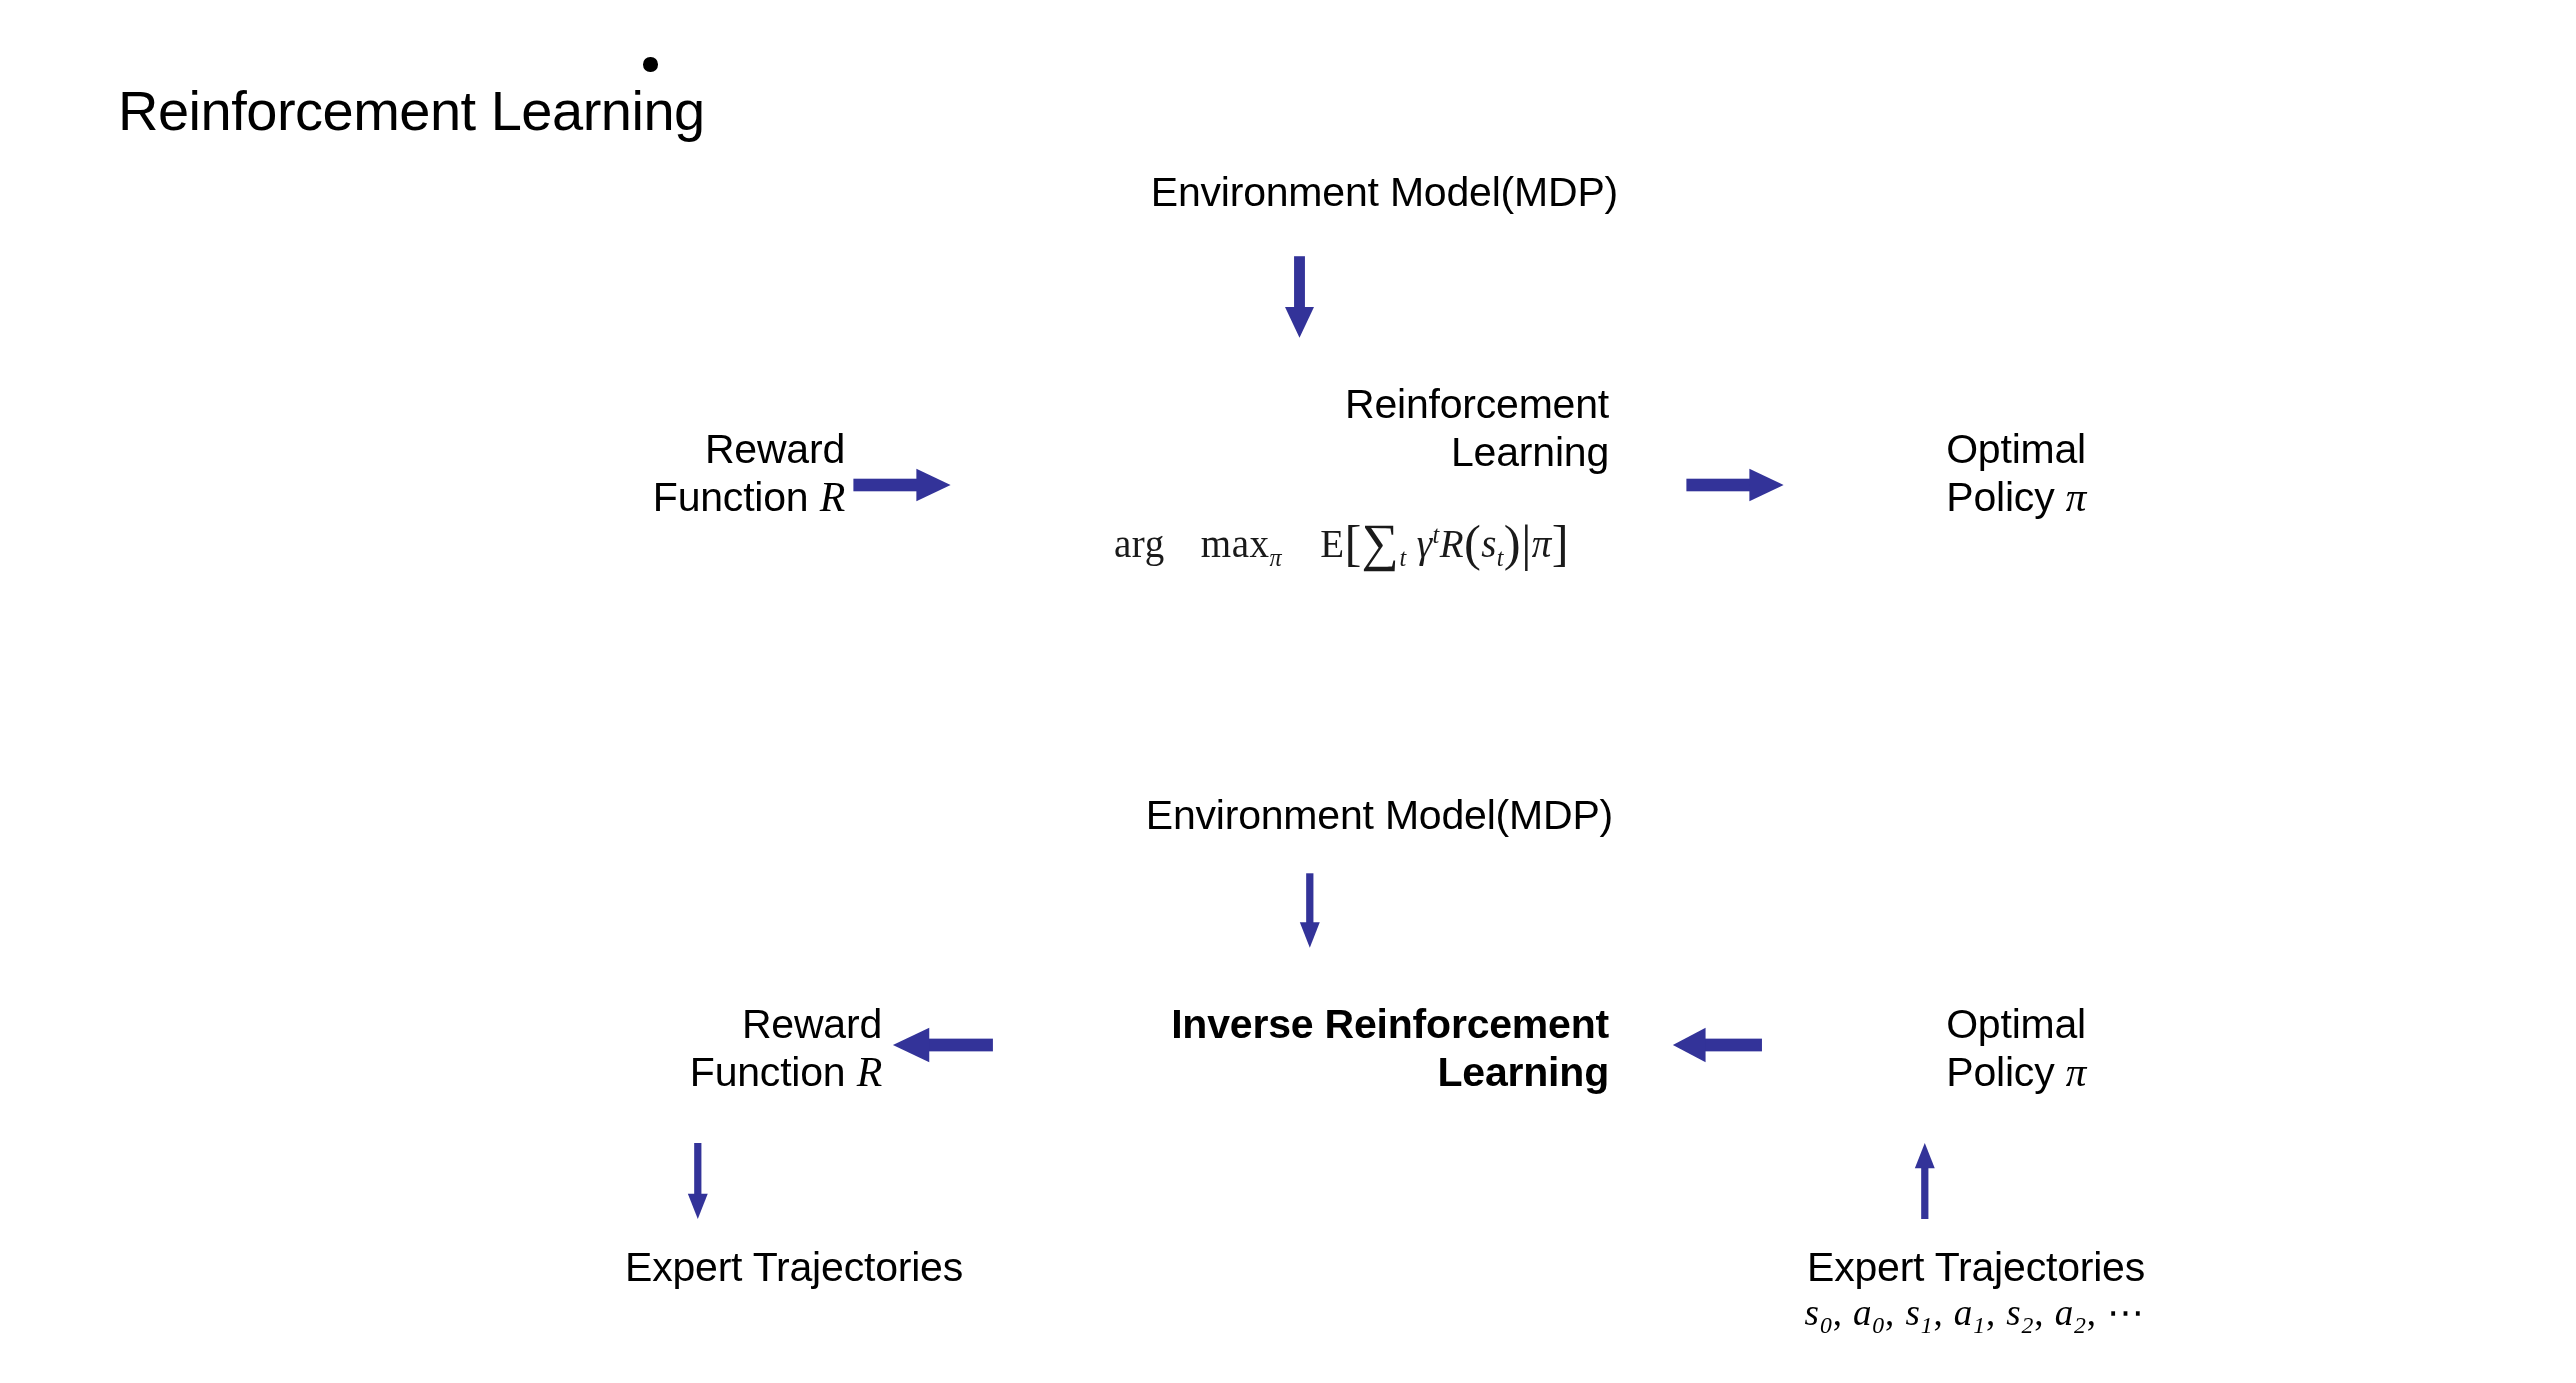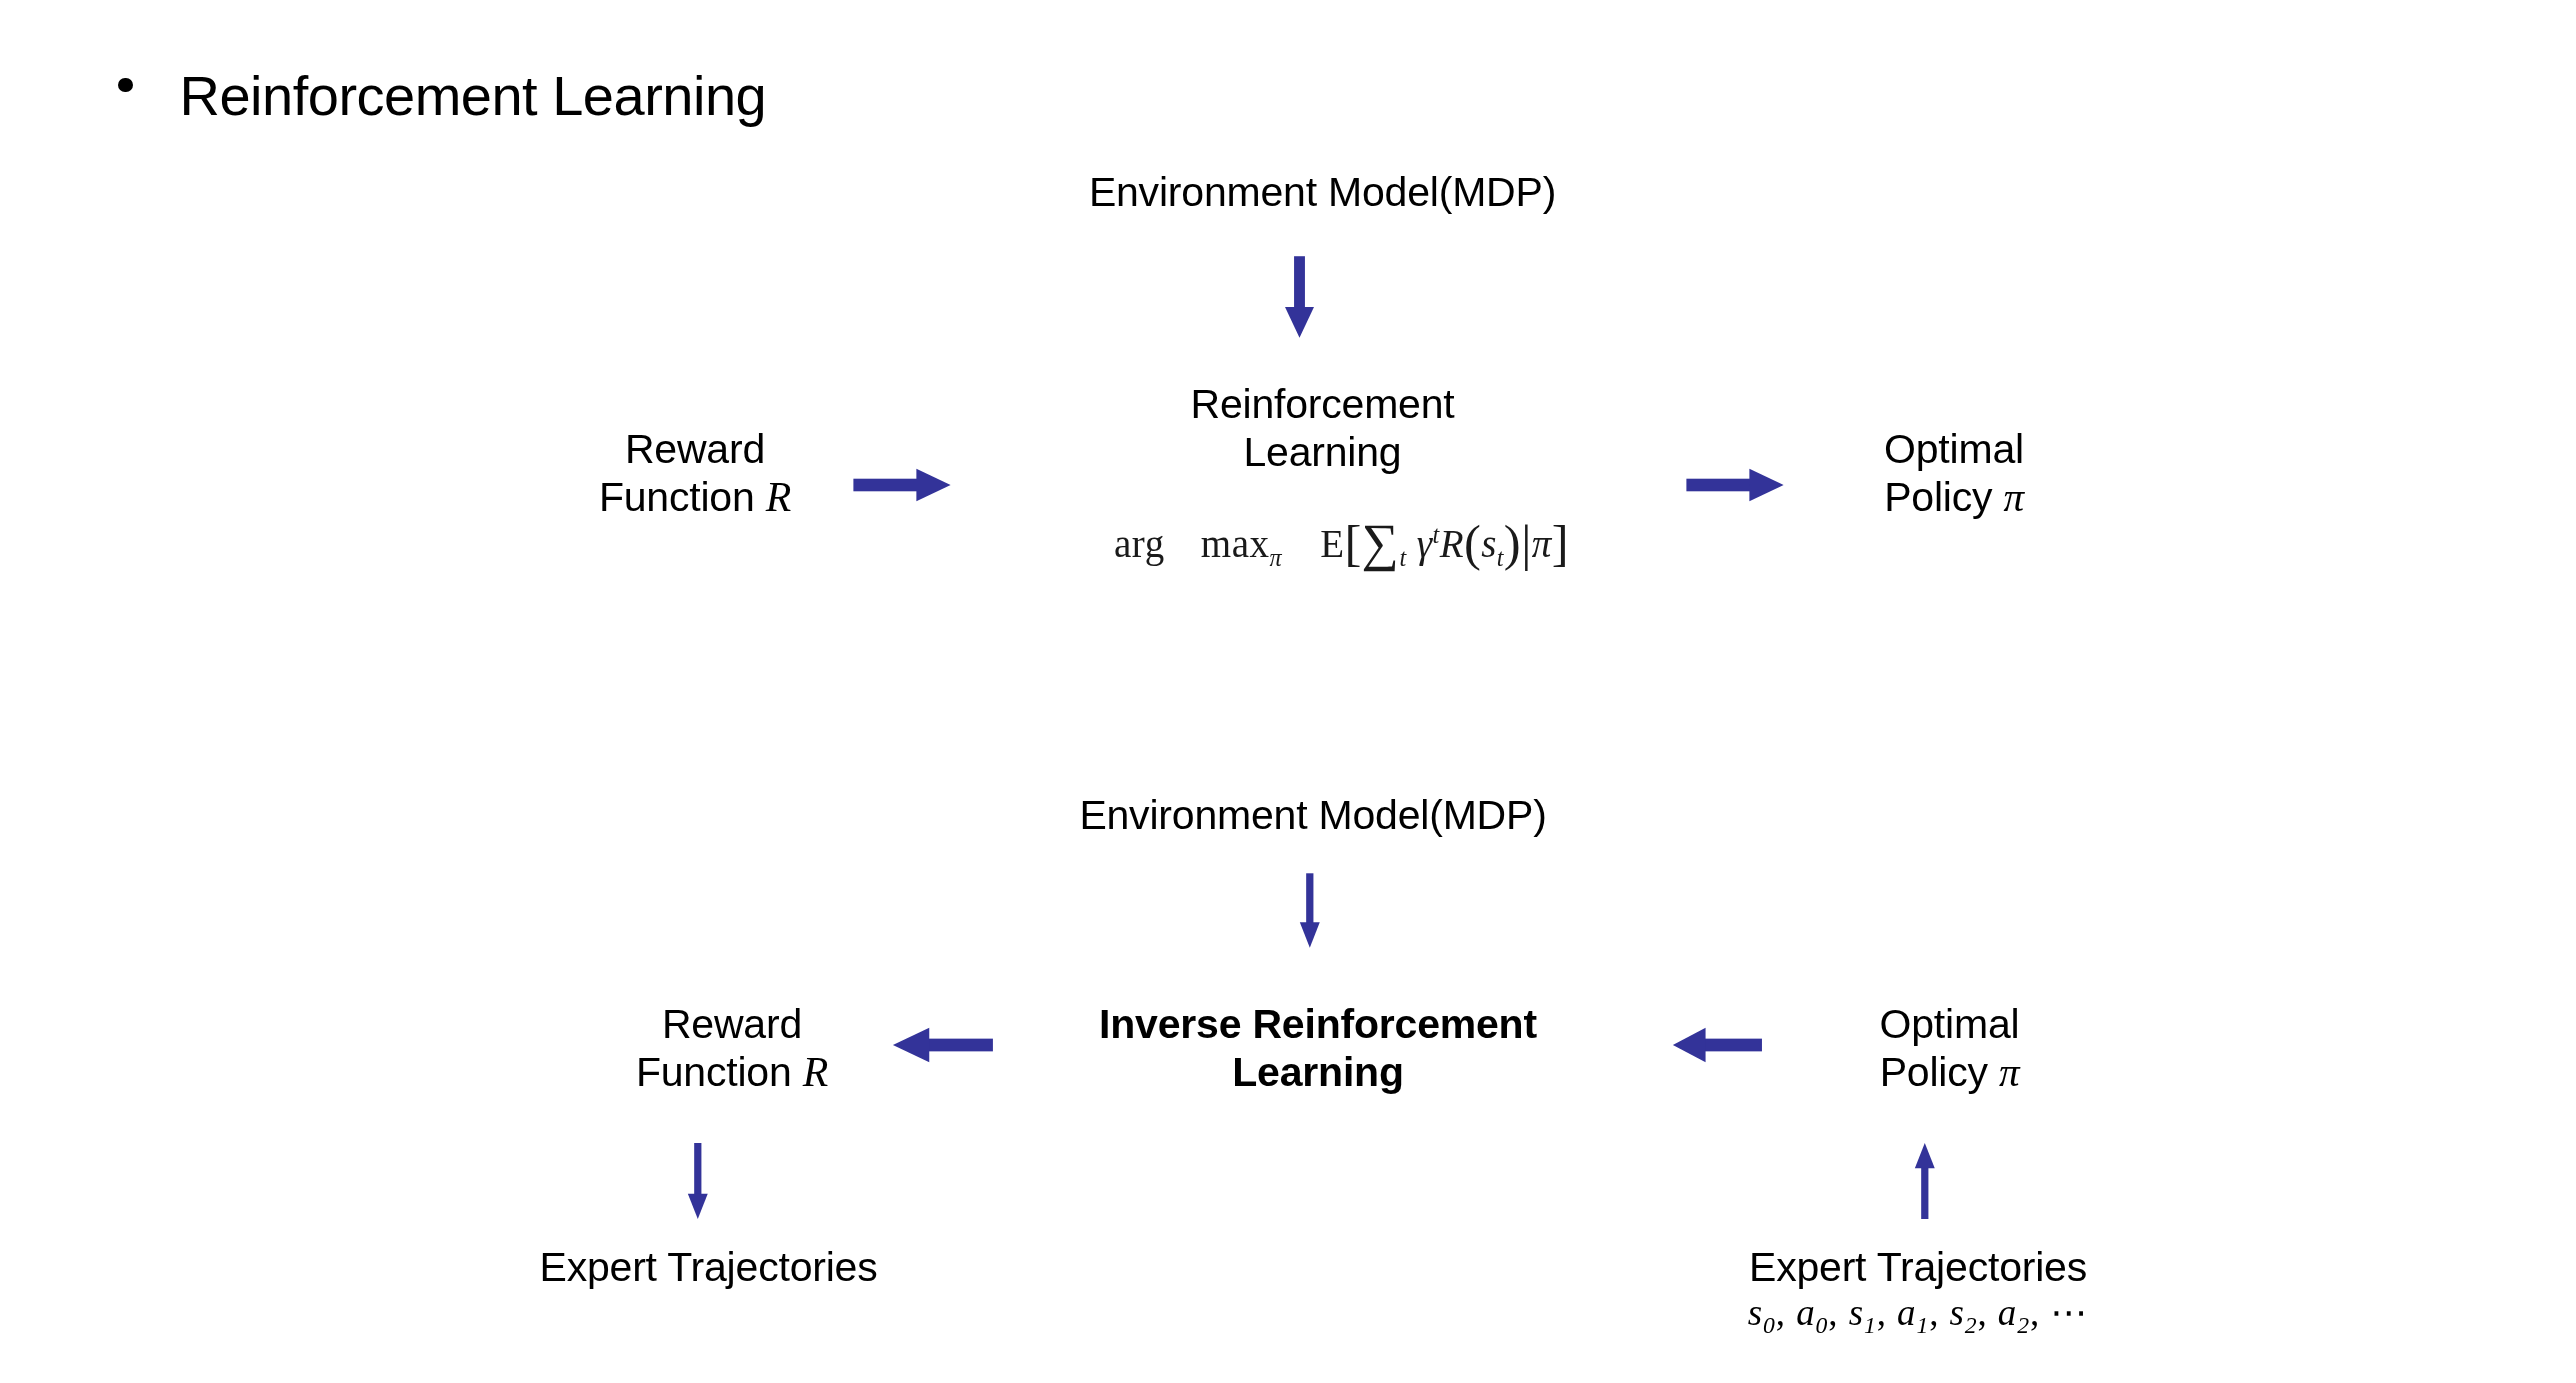--- a/index.html
+++ b/index.html
@@ -19,22 +19,23 @@
 
   .slide {
     position: absolute;
     inset: 0;
   }
 
   
   .bullet-row {
     position: absolute;
     display: flex;
-    align-items: center;
+    align-items: flex-end;
     white-space: nowrap;
+    flex-direction: column;
   }
   .bullet-dot {
     width: 14.5px;
     height: 14.5px;
     border-radius: 50%;
     background: #000;
     margin-right: 47px;
     flex: 0 0 auto;
     position: relative;
     top: -11px;
@@ -42,21 +43,21 @@
   .bullet-text {
     font-size: 56px;
     font-weight: 400;
     letter-spacing: -0.5px;
     line-height: 1;
   }
 
   
   .node {
     position: absolute;
-    text-align: center;
+    text-align: right;
     line-height: 1.18;
     font-size: 41px;
     font-weight: 400;
     white-space: nowrap;
     letter-spacing: -0.2px;
   }
 
   .node .line { display: block; }
 
   

